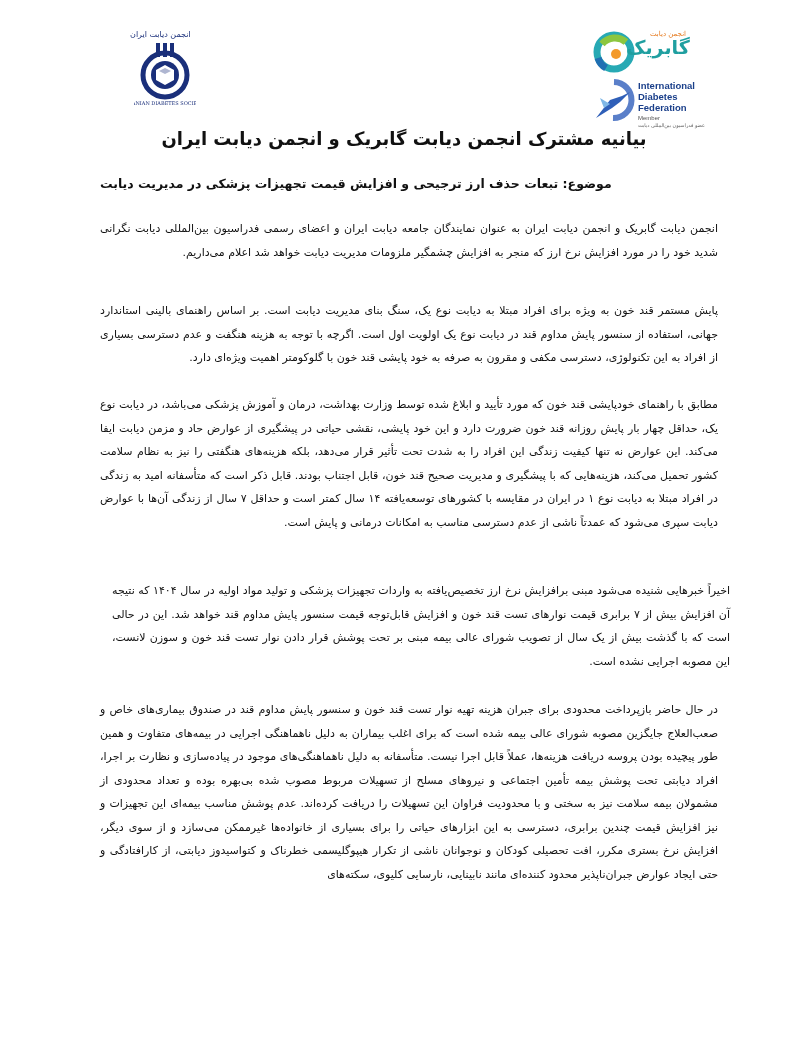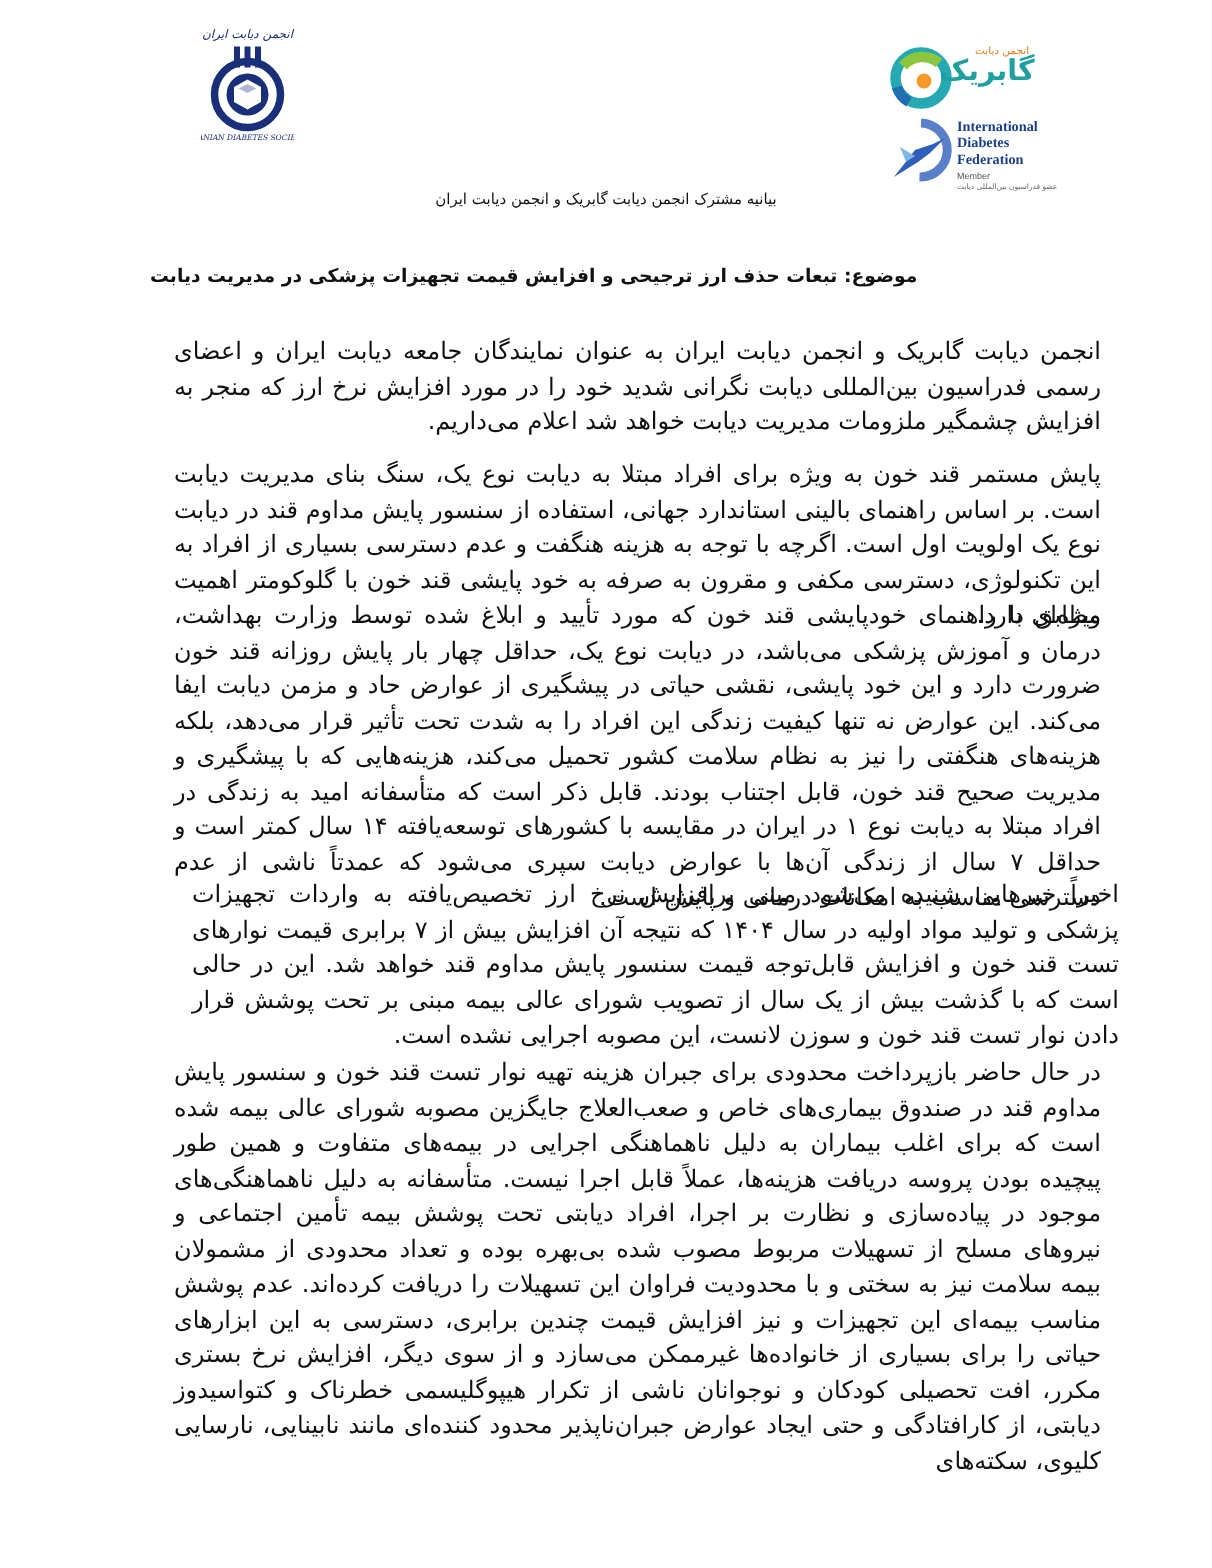--- a/index.html
+++ b/index.html
@@ -1,31 +1,31 @@
 <!DOCTYPE html>
 <html><head>
   <meta charset="utf-8">
   <style>
     html, body { margin: 0; padding: 0; background: #ffffff; }
     body { width: 808px; height: 1045px; position: relative; overflow: hidden; font-family: "DejaVu Sans", sans-serif; color: #111; }
     .page { position: absolute; left: 0; top: 0; width: 808px; height: 1045px; background: #fff; }
-    .logo-left { position: absolute; left: 130px; top: 18px; width: 70px; height: 80px; text-align: center; font-style: italic; }
+    .logo-left { position: absolute; left: 130px; top: 30px; width: 70px; height: 80px; text-align: left; }
     .logo-left .ids-caption { font-size: 8px; color: #1a2f7a; display: block; direction: rtl; margin-bottom: 2px; }
     .logo-left svg { display: block; margin: 0 auto; }
     .logo-right { position: absolute; left: 592px; top: 28px; width: 130px; height: 100px; }
     .logo-right .gabric { position: absolute; left: 0; top: 0; width: 130px; height: 48px; }
     .logo-right .gabric-text { position: absolute; left: 34px; top: 8px; font-size: 19px; font-weight: bold; color: #1f9fa0; direction: rtl; white-space: nowrap; }
     .logo-right .gabric-sub { position: absolute; left: 58px; top: 2px; font-size: 7px; color: #e67a1f; direction: rtl; white-space: nowrap; }
     .logo-right .idf { position: absolute; left: 0; top: 50px; width: 130px; height: 50px; }
-    .logo-right .idf-text { position: absolute; left: 46px; top: 2px; font-size: 9.5px; font-weight: bold; line-height: 11px; color: #1a3f8a; font-family: Liberation Serif, serif; }
+    .logo-right .idf-text { position: absolute; left: 46px; top: 2px; font-size: 9.5px; font-weight: bold; line-height: 11px; color: #1a3f8a; font-family: Liberation Sans, sans-serif; }
     .logo-right .idf-member { position: absolute; left: 46px; top: 37px; font-size: 6px; color: #555; font-family: "Liberation Sans", sans-serif; }
     .logo-right .idf-member-fa { position: absolute; left: 46px; top: 44px; font-size: 5px; color: #666; direction: rtl; white-space: nowrap; }
-    .title { position: absolute; left: 100px; top: 128px; width: 608px; text-align: center; direction: rtl; font-weight: normal; font-size: 10px; }
+    .title { position: absolute; left: 100px; top: 128px; width: 608px; text-align: center; direction: rtl; font-weight: bold; font-size: 18px; }
     .subject { position: absolute; left: 100px; top: 176px; width: 618px; text-align: left; direction: rtl; font-weight: bold; font-size: 12.5px; }
-    .para { position: absolute; left: 116px; width: 618px; direction: rtl; text-align: justify; text-align-last: right; font-size: 16px; line-height: 23.5px; }
+    .para { position: absolute; left: 100px; width: 618px; direction: rtl; text-align: justify; text-align-last: right; font-size: 11px; line-height: 23.5px; }
     .p1 { top: 206px; }
     .p2 { top: 288px; }
     .p3 { top: 382px; }
     .p4 { top: 568px; margin-left: 12px; }
     .p5 { top: 687px; }
   </style>
 </head>
 <body>
 
 <div class="page">

